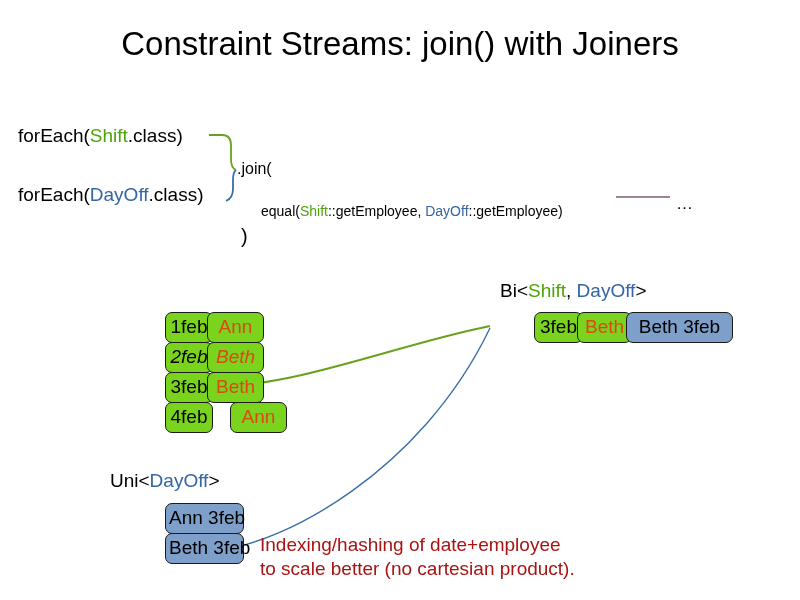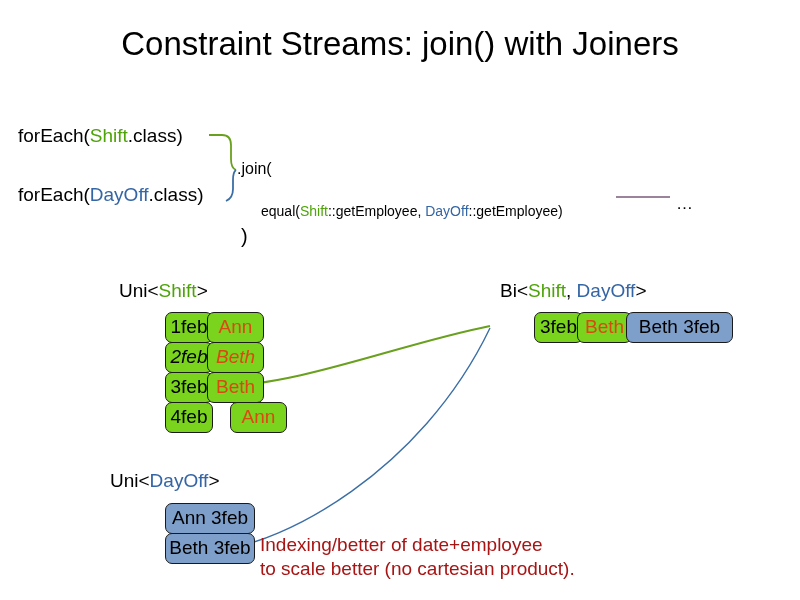--- a/index.html
+++ b/index.html
@@ -142,21 +142,21 @@
   #shift-row-0 { left: 121px; top: 308px; }
   #shift-row-1 { left: 121px; top: 338px; font-style: italic; }
   #shift-row-2 { left: 121px; top: 368px; }
   #shift-row-3 { left: 121px; top: 398px; gap: 23px; }
   .shift-date { width: 48px; }
   .shift-name { width: 57px; text-align: center; }
 
   
   #dayoff-row-0 { left: 121px; top: 499px; }
   #dayoff-row-1 { left: 121px; top: 529px; }
-  .dayoff-cell { width: 90px; }
+  .dayoff-cell { width: 79px; }
 
   
   #bi-row { left: 490px; top: 308px; }
   .bi-date { width: 49px; }
   .bi-name { width: 55px; }
   .bi-pair { width: 107px; }
 
   
   .annotation {
     position: absolute;
@@ -202,21 +202,20 @@
 
   <div class="code-join">.join(</div>
 
 
   <div class="code-equal" id="equal-2"><span>equal(</span><span class="t-shift">Shift</span><span>::getEmployee, </span><span class="t-dayoff">DayOff</span><span>::getEmployee)</span></div>
 
   <div class="code-close">)</div>
 
   <div class="ellipsis">…</div>
 
-  <div class="stream-label" id="label-uni-shift"><span>Uni&lt;</span><span class="t-shift">Shift</span><span>&gt;</span></div>
 
   <div class="row" id="shift-row-0">
     <div class="cell green shift-date">1feb</div>
     <div class="cell green name shift-name">Ann</div>
   </div>
   <div class="row" id="shift-row-1">
     <div class="cell green shift-date">2feb</div>
     <div class="cell green name shift-name">Beth</div>
   </div>
   <div class="row" id="shift-row-2">
@@ -239,17 +238,17 @@
 
   <div class="stream-label" id="label-bi"><span>Bi&lt;</span><span class="t-shift">Shift</span><span>, </span><span class="t-dayoff">DayOff</span><span>&gt;</span></div>
 
   <div class="row" id="bi-row">
     <div class="cell green bi-date">3feb</div>
     <div class="cell green name bi-name">Beth</div>
     <div class="cell blue bi-pair">Beth 3feb</div>
   </div>
 
   <div class="annotation">
-    <div>Indexing/better of date+employee</div>
+    <div>Indexing/hashing of date+employee</div>
     <div>to scale better (no cartesian product).</div>
   </div>
 
 </div>
 
 </body></html>

